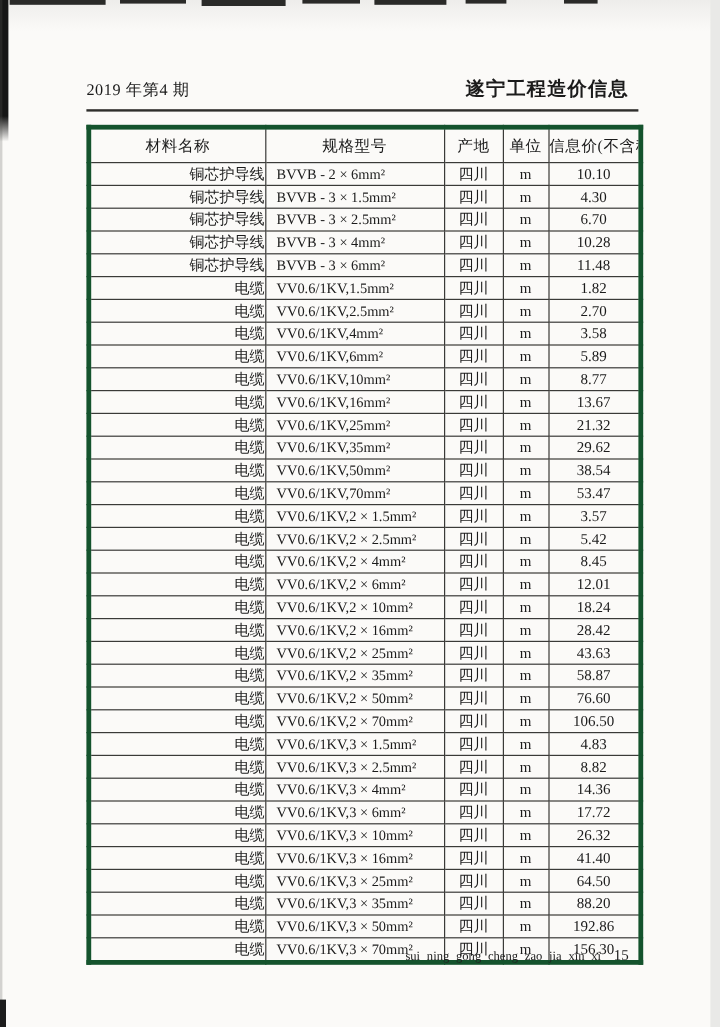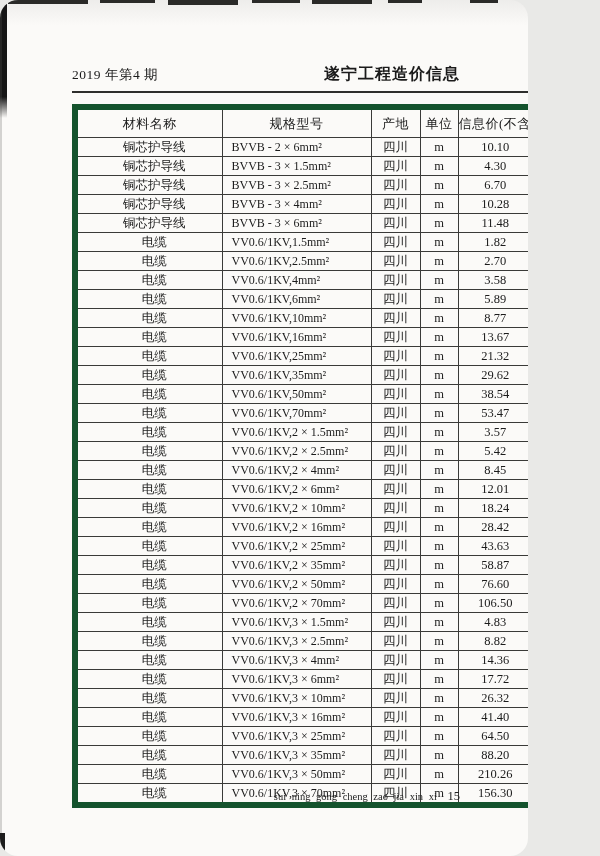--- a/index.html
+++ b/index.html
@@ -4,25 +4,24 @@
 <style>
   html, body { margin: 0; padding: 0; }
   body {
     width: 600px; height: 856px;
     background: #e9e9e7;
     font-family: "Liberation Serif", "DejaVu Serif", serif;
     overflow: hidden;
   }
   .page {
     position: relative;
-    width: 528px; height: 856px;
+    width: 592px; height: 856px;
     background: #fbfaf8;
     color: #1b1b1b;
     overflow: hidden;
-    border-radius: 18px;
   }
   
   .scan-top-shade {
     position: absolute; left: 0; top: 0; width: 600px; height: 26px;
     background: linear-gradient(to bottom, rgba(120,120,118,0.10), rgba(120,120,118,0));
   }
   .scan-top-band { position: absolute; left: 0; top: 0; width: 600px; height: 6px; }
   .scan-top-band i { position: absolute; top: 0; background: #2a2a28; display: block; }
   .scan-left-strip {
     position: absolute; left: 0; top: 0; width: 7px; height: 118px;
@@ -45,34 +44,34 @@
   .publication { font-size: 16px; font-weight: bold; letter-spacing: 1px; }
   .header-rule {
     position: absolute; left: 72px; top: 91px; width: 460px; height: 2px;
     background: #2e2e2c;
   }
   
   table.price-table {
     position: absolute; left: 72px; top: 104px;
     width: 460px; height: 683px;
     border-collapse: collapse; table-layout: fixed;
-    border: 6px solid #14532d;
+    border: 4px solid #14532d;
   }
   .price-table th, .price-table td {
     border: 1px solid #3a3a38;
     padding: 0; margin: 0;
     font-weight: normal;
     color: #1b1b1b;
     white-space: nowrap; overflow: hidden;
   }
   .price-table th {
     height: 27px; font-size: 13px; text-align: center; letter-spacing: 0.5px;
   }
   .price-table td { height: 18px; font-size: 12.5px; line-height: 1; }
-  td.c-name  { text-align: center;  padding-left: 9px; }
+  td.c-name  { text-align: right;  padding-left: 9px; }
   td.c-spec  { text-align: left;  padding-left: 9px; font-size: 12px; margin-left: 28px; }
   td.c-origin, td.c-unit, td.c-price { text-align: center; }
   
   .page-footer {
     position: absolute; right: 68px; top: 789px;
     font-size: 10.5px; word-spacing: 3px; color: #222;
   }
   .page-footer .pagenum { font-size: 12.5px; margin-left: 5px; }
 </style>
 </head>
@@ -380,21 +379,21 @@
     <td class="c-origin">四川</td>
     <td class="c-unit">m</td>
     <td class="c-price">88.20</td>
   </tr>
 
   <tr class="data-row">
     <td class="c-name">电缆</td>
     <td class="c-spec">VV0.6/1KV,3 × 50mm²</td>
     <td class="c-origin">四川</td>
     <td class="c-unit">m</td>
-    <td class="c-price">210.26</td>
+    <td class="c-price">192.86</td>
   </tr>
 
   <tr class="data-row">
     <td class="c-name">电缆</td>
     <td class="c-spec">VV0.6/1KV,3 × 70mm²</td>
     <td class="c-origin">四川</td>
     <td class="c-unit">m</td>
     <td class="c-price">156.30</td>
   </tr>
 </tbody>

